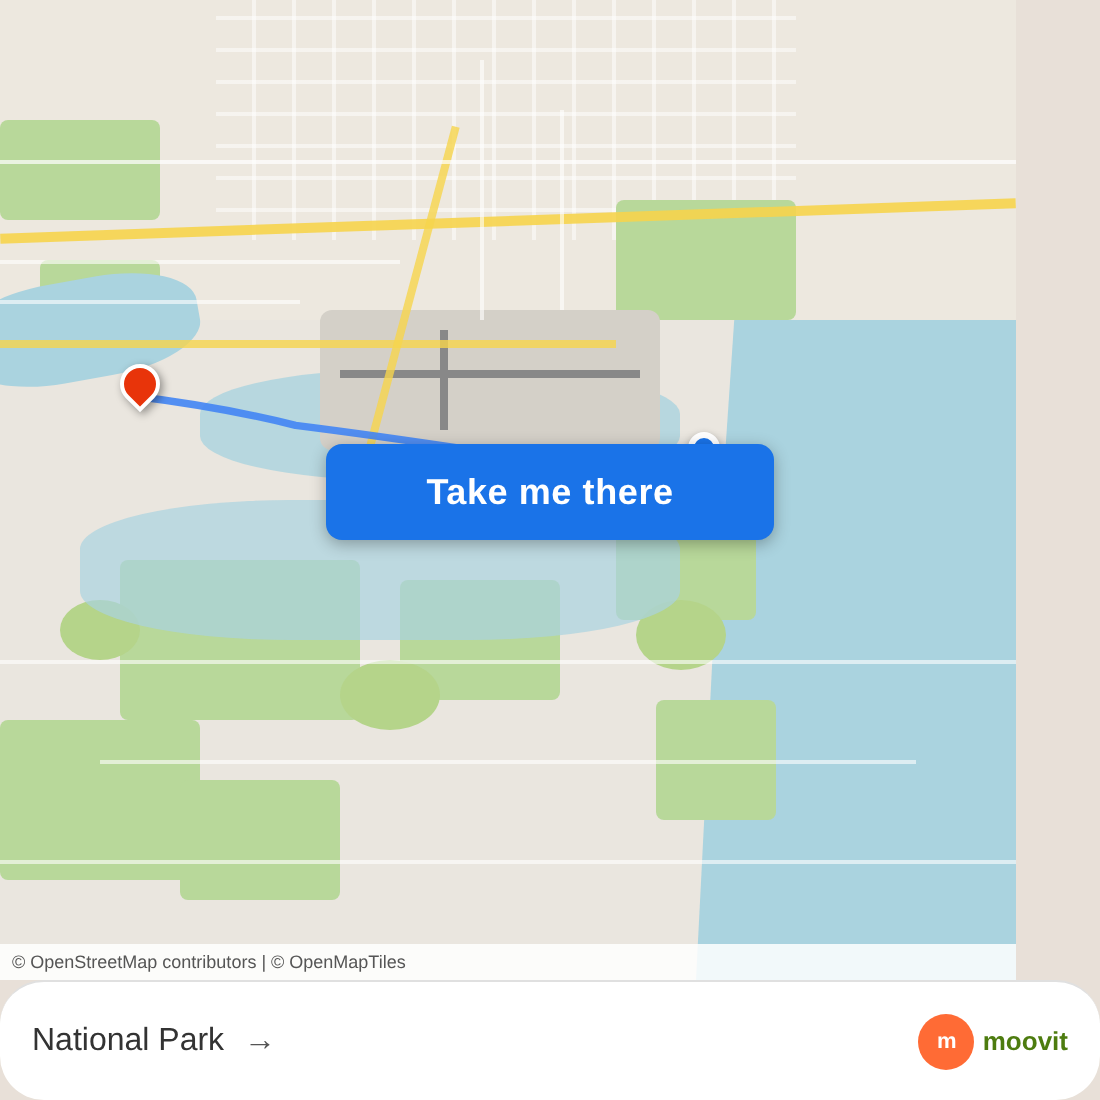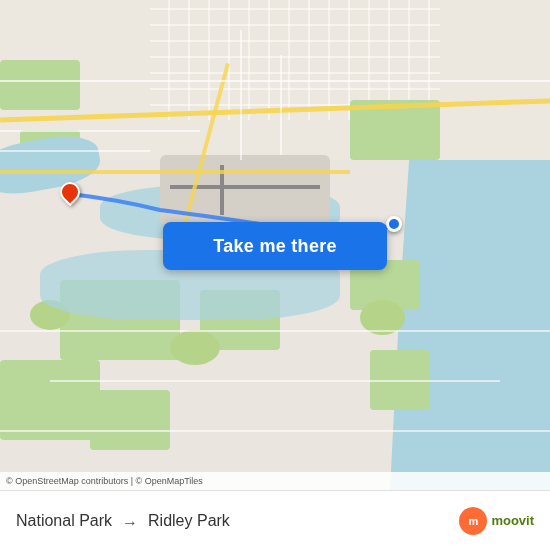--- a/index.html
+++ b/index.html
@@ -6,21 +6,21 @@
     body {
       width: 550px;
       height: 550px;
       overflow: hidden;
       font-family: Arial, sans-serif;
       background: #e8e0d8;
     }
 
     #map-container {
       position: relative;
-      width: 550px;
+      width: 508px;
       height: 490px;
       overflow: hidden;
       background: #eab308;
     }
 
     
     .map-bg {
       position: absolute;
       width: 100%;
       height: 100%;
@@ -156,20 +156,21 @@
       bottom: 0;
       left: 0;
       right: 0;
       height: 60px;
       background: #ffffff;
       display: flex;
       align-items: center;
       padding: 0 16px;
       border-top: 1px solid #e0e0e0;
       z-index: 30;
+      border-radius: 22px;
     }
 
     .route-info {
       display: flex;
       align-items: center;
       gap: 10px;
       flex: 1;
     }
 
     .route-from {
@@ -311,21 +312,20 @@
 
   <div class="copyright-bar">
     <span>© OpenStreetMap contributors | © OpenMapTiles</span>
   </div>
 </div>
 
 <div id="bottom-bar">
   <div class="route-info">
     <span class="route-from">National Park</span>
     <span class="route-arrow">→</span>
-    <span class="route-to">Ridley Park</span>
   </div>
   <div class="moovit-logo">
     <div class="moovit-icon">
       <span>m</span>
     </div>
     <span class="moovit-text">moovit</span>
   </div>
 </div>
 
 </body></html>

